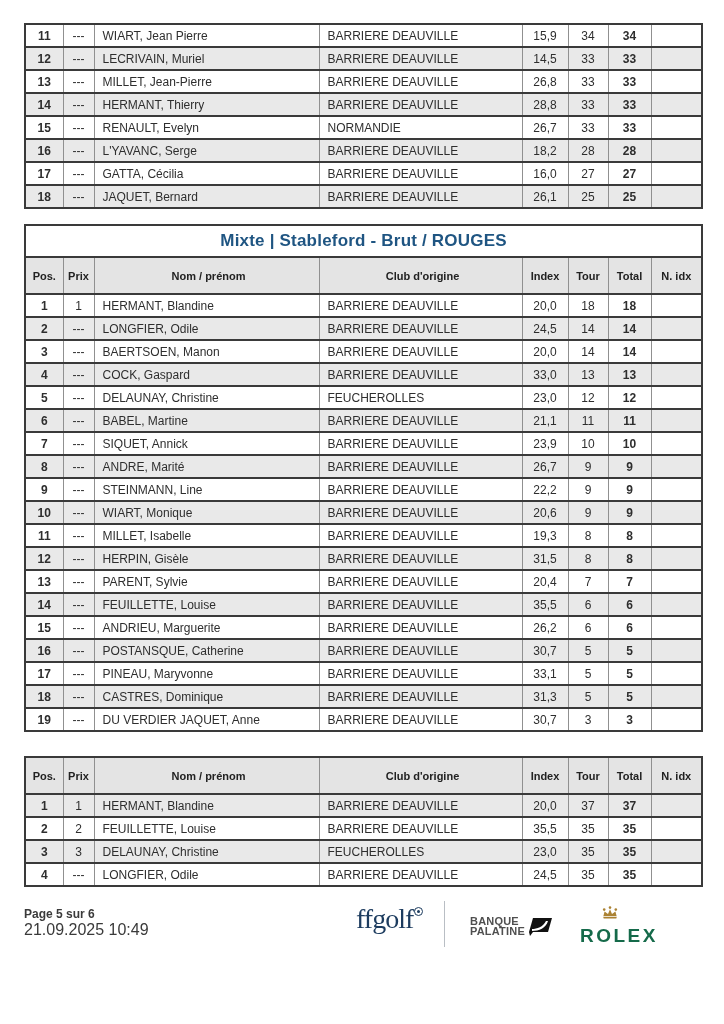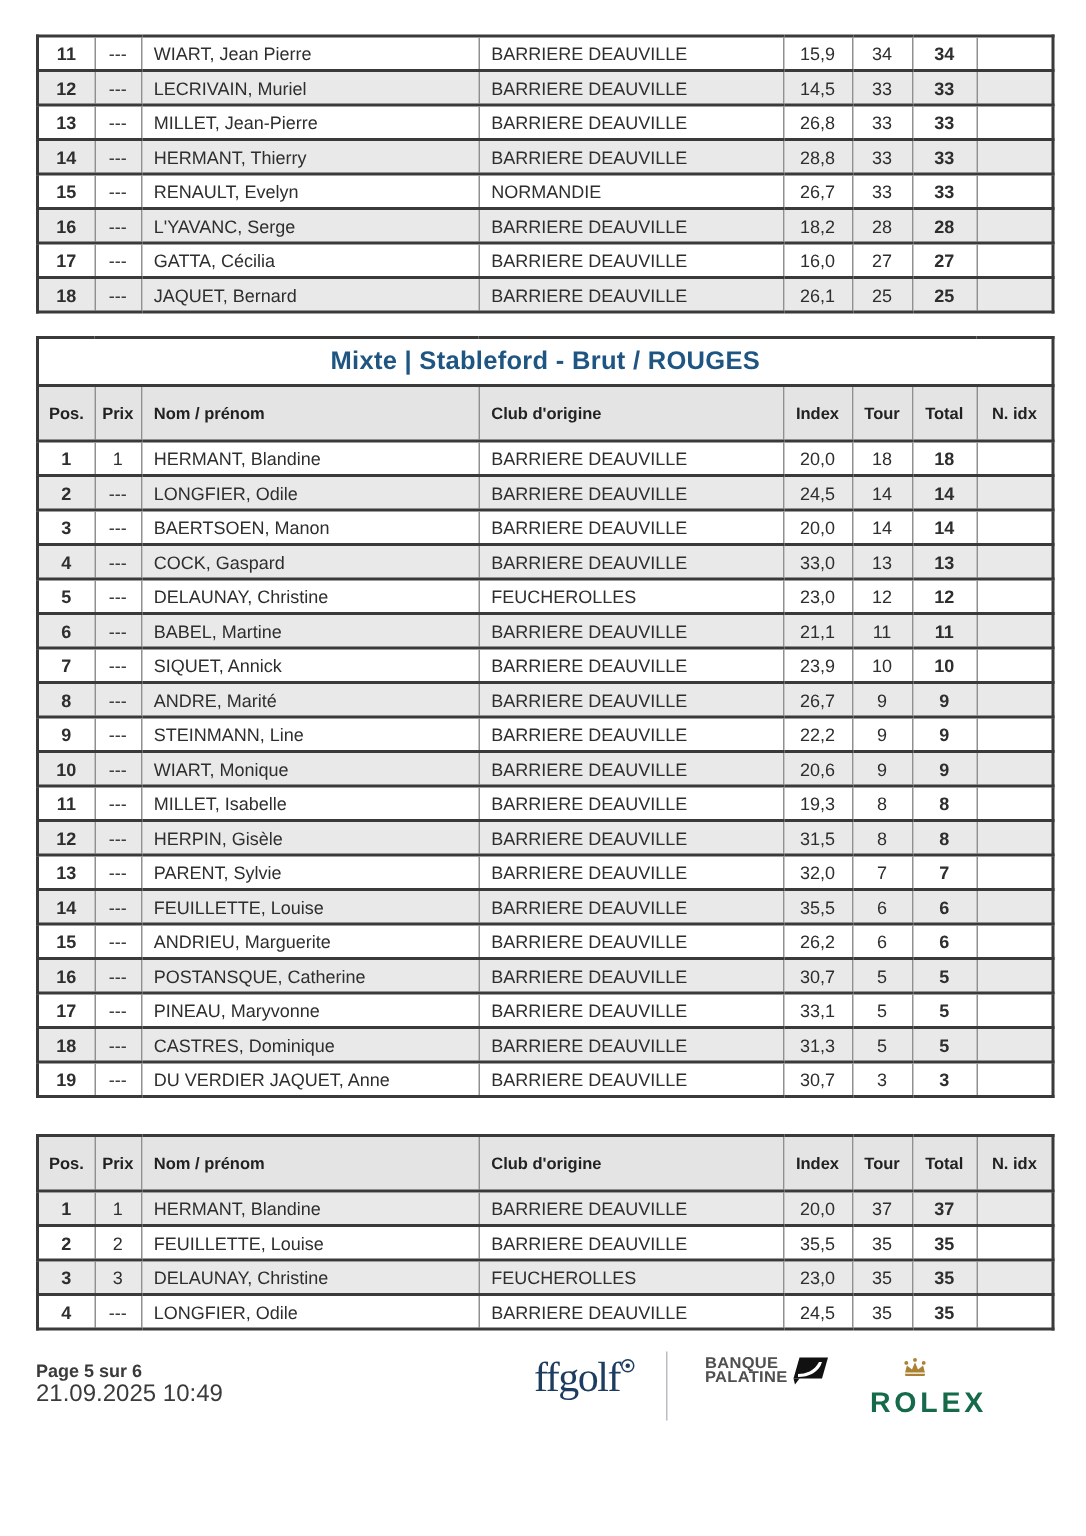--- a/index.html
+++ b/index.html
@@ -45,21 +45,21 @@
     letter-spacing:0.2px;
   }
   .header-row th {
     background:#e4e4e4;
     height:37px;
     font-size:11px;
     font-weight:bold;
     text-align:center;
     color:#222;
   }
-  .header-row th:nth-child(3), .header-row th:nth-child(4) { text-align:left; padding-left:8px; }
+  .header-row th:nth-child(3), .header-row th:nth-child(4) { text-align:center; padding-left:8px; }
   .shade-even tbody tr:nth-child(even) td { background:#e9e9e9; }
   .shade-odd  tbody tr:nth-child(odd)  td { background:#e9e9e9; }
   .cell-pos   { text-align:center; font-weight:bold; }
   .cell-prix  { text-align:center; color:#555; }
   .cell-nom, .cell-club { text-align:left; padding-left:8px !important; font-size:12.5px; color:#333; }
   .cell-index, .cell-tour { text-align:center; color:#3a3a3a; }
   .cell-total { text-align:center; font-weight:bold; }
   .tbl-1 { margin-top:23px; }
   .tbl-2 { margin-top:15px; }
   .tbl-3 { margin-top:24px; }
@@ -85,21 +85,21 @@
     position:relative; top:-12px; left:1px;
   }
   .ffgolf-mark::after {
     content:""; position:absolute; left:2px; top:2px;
     width:3px; height:3px; background:#1d3c5f; border-radius:50%;
   }
   .footer-divider {
     position:absolute; left:444px; top:0px;
     width:1px; height:46px; background:#b9bec4;
   }
-  .banque-logo { position:absolute; left:470px; top:3px; display:flex; align-items:center; }
+  .banque-logo { position:absolute; left:470px; top:16px; display:flex; align-items:flex-start; }
   .banque-text {
     font-size:11px; font-weight:bold; color:#4f4f4f;
     line-height:9.5px; letter-spacing:0.2px;
     transform:scaleY(0.95);
   }
   .banque-icon { margin-left:2px; }
   .rolex-logo { position:absolute; left:580px; top:4px; width:60px; text-align:center; }
   .rolex-text {
     font-family:Liberation Sans, sans-serif;
     font-size:19px; font-weight:bold; color:#156a4a; letter-spacing:2.5px;
@@ -349,21 +349,21 @@
         <td class="cell-index">31,5</td>
         <td class="cell-tour">8</td>
         <td class="cell-total">8</td>
         <td class="cell-nidx"></td>
       </tr>
       <tr>
         <td class="cell-pos">13</td>
         <td class="cell-prix">---</td>
         <td class="cell-nom">PARENT, Sylvie</td>
         <td class="cell-club">BARRIERE DEAUVILLE</td>
-        <td class="cell-index">32,0</td>
+        <td class="cell-index">20,4</td>
         <td class="cell-tour">7</td>
         <td class="cell-total">7</td>
         <td class="cell-nidx"></td>
       </tr>
       <tr>
         <td class="cell-pos">14</td>
         <td class="cell-prix">---</td>
         <td class="cell-nom">FEUILLETTE, Louise</td>
         <td class="cell-club">BARRIERE DEAUVILLE</td>
         <td class="cell-index">35,5</td>

